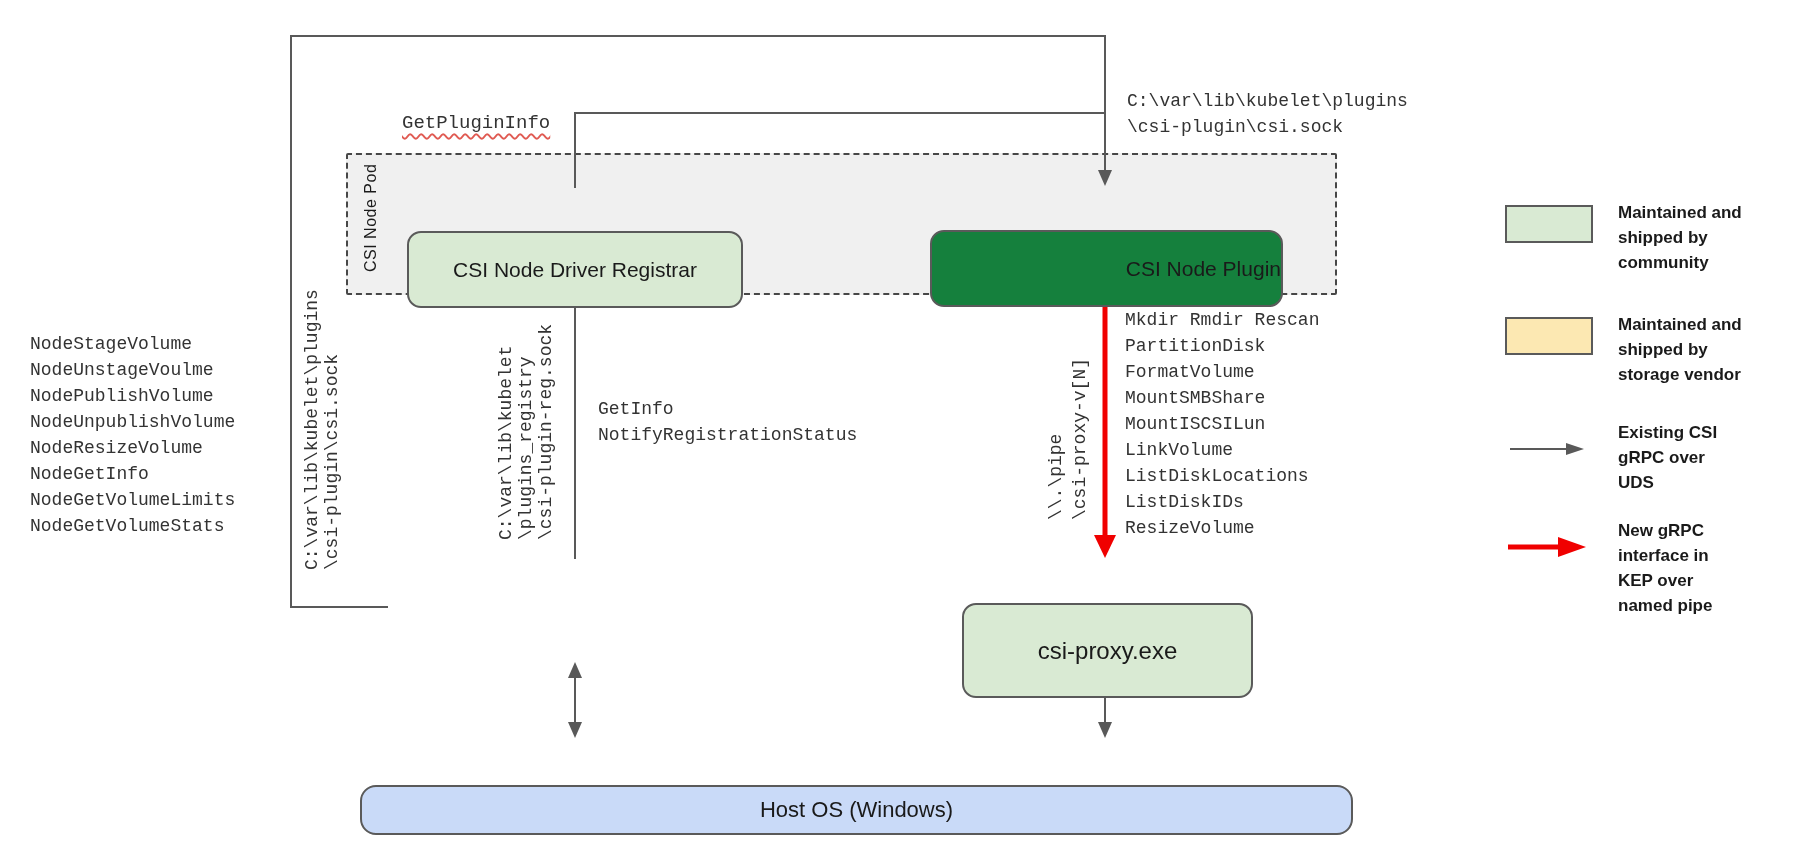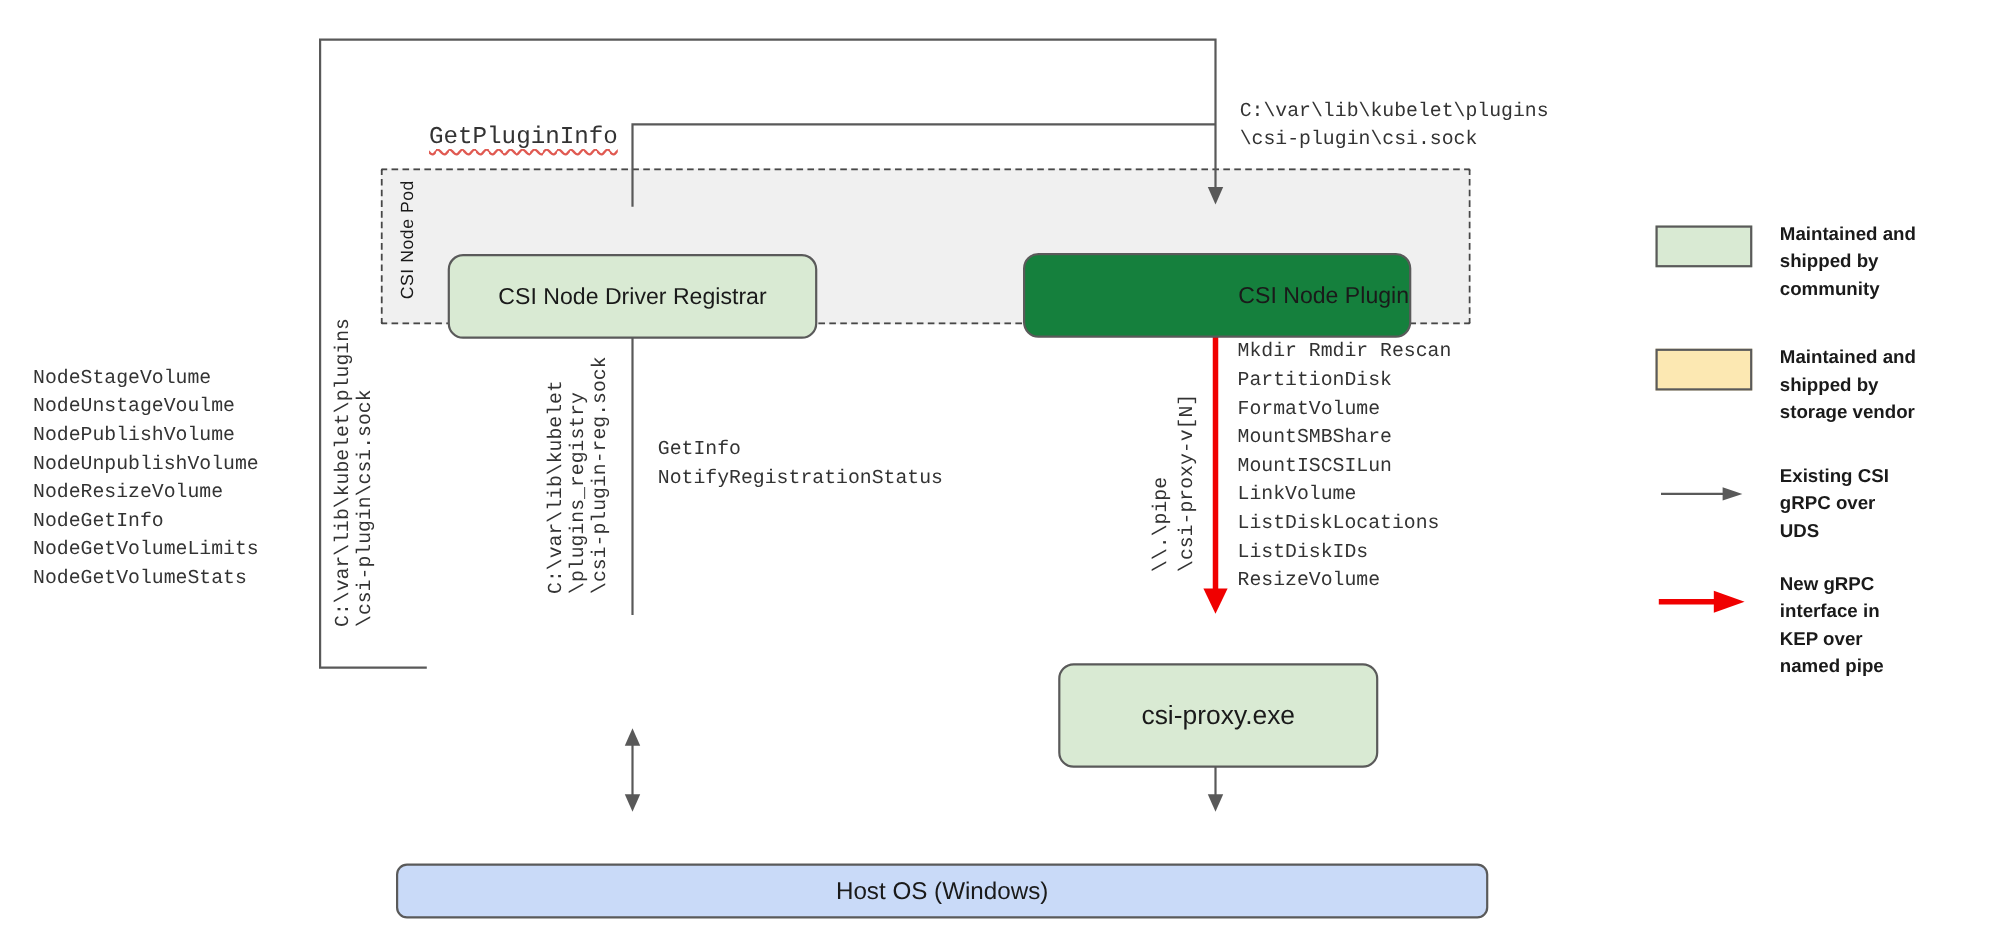--- a/index.html
+++ b/index.html
@@ -24,24 +24,25 @@
   .lbl { position:absolute; z-index:4; }
   .ml { white-space:pre-line; }
   .mllist { white-space:pre; }
   .rot {
     position:absolute; z-index:4; transform-origin:0 0; transform:rotate(-90deg);
     white-space:pre;
   }
   .methods-left  { font-size:18px; line-height:26px; }
   .methods-right { font-size:18px; line-height:26px; text-align:left; }
   .gpi {
-    font-size:22px;
+    font-size:19px;
     text-decoration:underline wavy #e05a52 2px;
     text-underline-offset:5px;
     text-decoration-skip-ink:none;
+    margin-left:12px;
   }
   .podlabel { font-size:16px; color:#1a1a1a; letter-spacing:0.5px; }
   .legend-text { font-size:17px; line-height:25px;font-weight:bold; }
   .legend-swatch {
     position:absolute; width:88px; height:38px; box-sizing:border-box;
     border:2px solid #5a5a5a; z-index:3;
   }
   .legend-arrow { position:absolute; z-index:3; }
   .kub { flex-direction:column; font-size:20px; line-height:30px; }
 </style>
@@ -77,21 +78,21 @@
 
   <div class="box green" style="left:407px; top:186px; width:336px; height:77px;">
     <span>CSI Node Driver Registrar</span>
   </div>
   <div class="box yellow" style="left:930px; top:185px; width:353px; height:77px;">
     <span>CSI Node Plugin</span>
   </div>
   <div class="box green" style="left:962px; top:558px; width:291px; height:95px; font-size:24px;">
     <span>csi-proxy.exe</span>
   </div>
-  <div class="box blue" style="left:360px; top:740px; width:993px; height:50px;">
+  <div class="box blue" style="left:360px; top:740px; width:993px; height:50px;border-radius:16px;">
     <span>Host OS (Windows)</span>
   </div>
 
   <div class="lbl mono gpi" style="left:390px; top:112px;">GetPluginInfo</div>
 
   <div class="lbl mono ml" style="left:1127px; top:88px; font-size:18px; line-height:26px;">C:\var\lib\kubelet\plugins
 \csi-plugin\csi.sock</div>
 
   <div class="lbl mono ml methods-left" style="left:30px; top:331px; width:240px;">NodeStageVolume
 NodeUnstageVoulme

